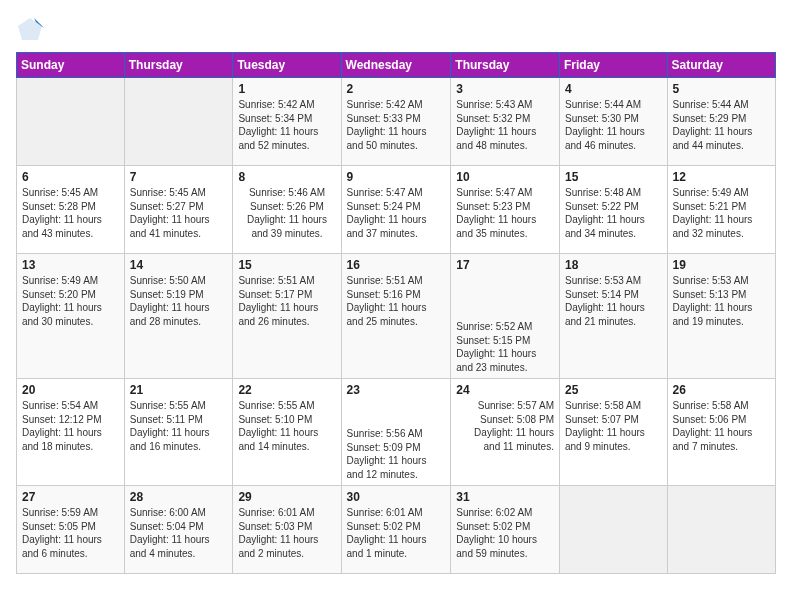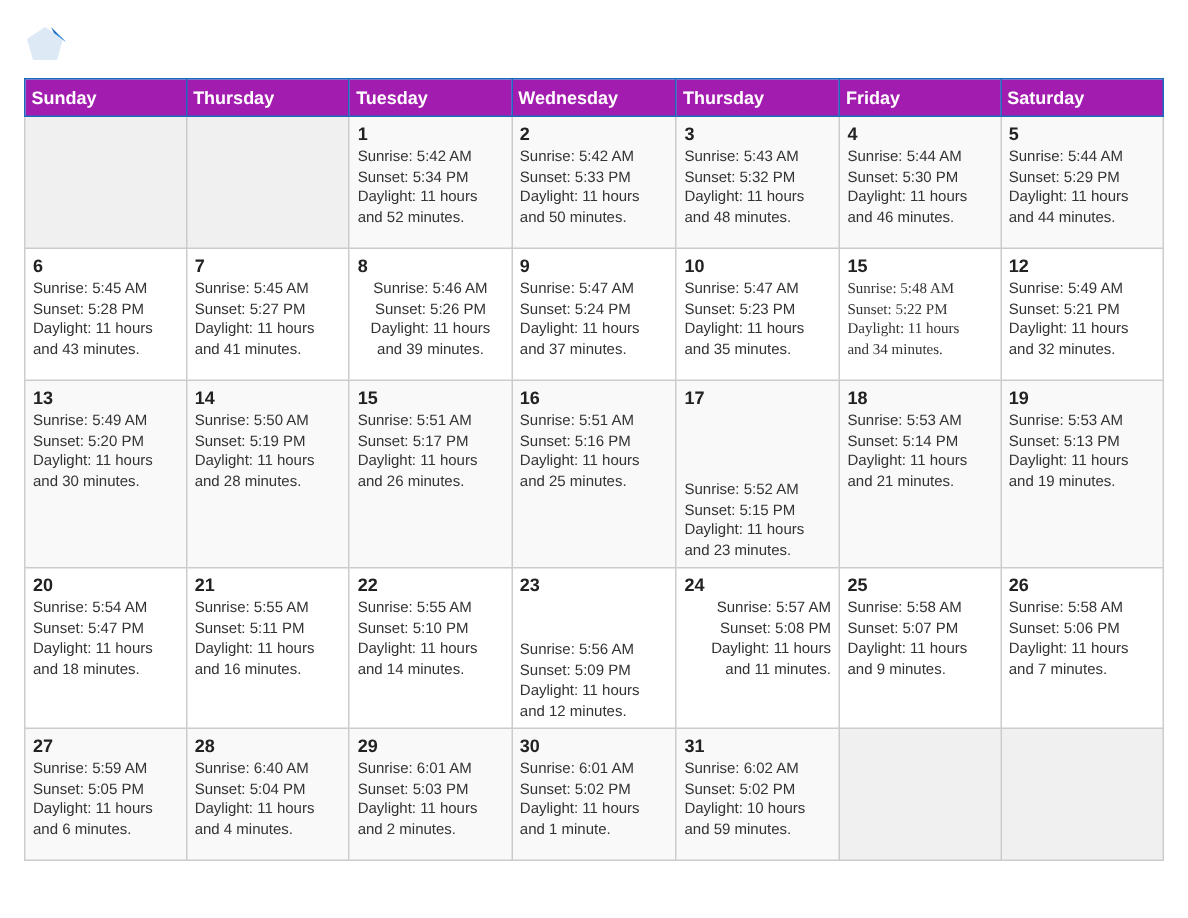--- a/index.html
+++ b/index.html
@@ -195,21 +195,21 @@
         </td>
         <td>
           <span class="day-num">10</span>
           <div class="day-info" style="white-space: pre-line;">Sunrise: 5:47 AM
 Sunset: 5:23 PM
 Daylight: 11 hours
 and 35 minutes.</div>
         </td>
         <td>
           <span class="day-num">15</span>
-          <div class="day-info" style="white-space: pre-line; font-family: Liberation Serif, serif;">Sunrise: 5:48 AM
+          <div class="day-info" style="white-space: pre-line;">Sunrise: 5:48 AM
 Sunset: 5:22 PM
 Daylight: 11 hours
 and 34 minutes.</div>
         </td>
         <td>
           <span class="day-num">12</span>
           <div class="day-info" style="white-space: pre-line;">Sunrise: 5:49 AM
 Sunset: 5:21 PM
 Daylight: 11 hours
 and 32 minutes.</div>
@@ -263,21 +263,21 @@
           <div class="day-info" style="white-space: pre-line;">Sunrise: 5:53 AM
 Sunset: 5:13 PM
 Daylight: 11 hours
 and 19 minutes.</div>
         </td>
       </tr>
       <tr>
         <td>
           <span class="day-num">20</span>
           <div class="day-info" style="white-space: pre-line;">Sunrise: 5:54 AM
-Sunset: 5:47 PM
+Sunset: 12:12 PM
 Daylight: 11 hours
 and 18 minutes.</div>
         </td>
         <td>
           <span class="day-num">21</span>
           <div class="day-info" style="white-space: pre-line;">Sunrise: 5:55 AM
 Sunset: 5:11 PM
 Daylight: 11 hours
 and 16 minutes.</div>
         </td>
@@ -320,21 +320,21 @@
       <tr>
         <td>
           <span class="day-num">27</span>
           <div class="day-info" style="white-space: pre-line;">Sunrise: 5:59 AM
 Sunset: 5:05 PM
 Daylight: 11 hours
 and 6 minutes.</div>
         </td>
         <td>
           <span class="day-num">28</span>
-          <div class="day-info" style="white-space: pre-line;">Sunrise: 6:40 AM
+          <div class="day-info" style="white-space: pre-line;">Sunrise: 6:00 AM
 Sunset: 5:04 PM
 Daylight: 11 hours
 and 4 minutes.</div>
         </td>
         <td>
           <span class="day-num">29</span>
           <div class="day-info" style="white-space: pre-line;">Sunrise: 6:01 AM
 Sunset: 5:03 PM
 Daylight: 11 hours
 and 2 minutes.</div>

